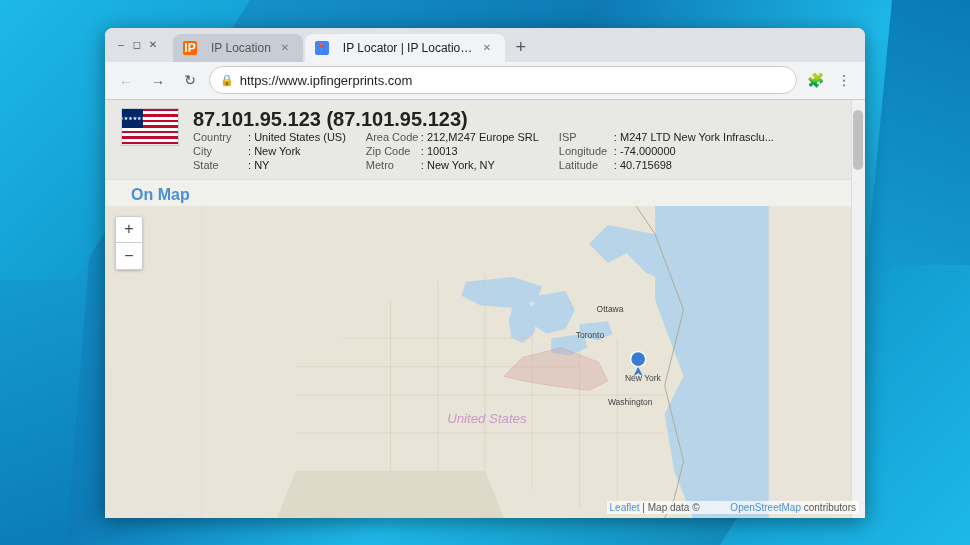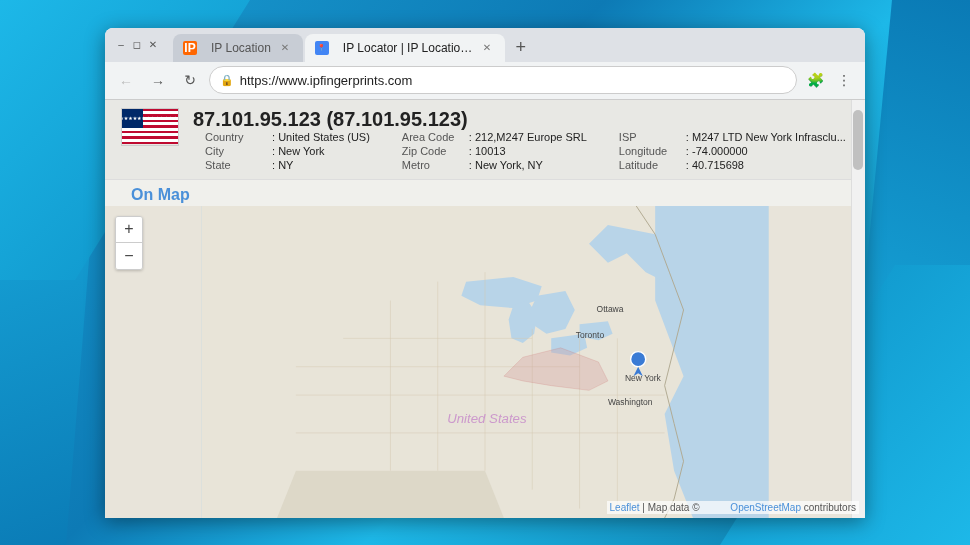--- a/index.html
+++ b/index.html
@@ -250,21 +250,21 @@
       color: #222;
     }
 
     .ip-details-grid {
       display: flex;
       gap: 20px;
       font-size: 11px;
       color: #333;
     }
     .detail-col { display: flex; flex-direction: column; gap: 2px; }
-    .detail-row { display: flex; gap: 12px; margin-left: 12px; }
+    .detail-row { display: flex; gap: 0; }
     .detail-label { color: #555; min-width: 55px; }
     .detail-value { color: #222; }
 
     
     .on-map-label {
       color: #4a90d9;
       font-size: 16px;
       font-weight: bold;
       padding: 6px 26px 2px;
       background: #f0f0ec;

